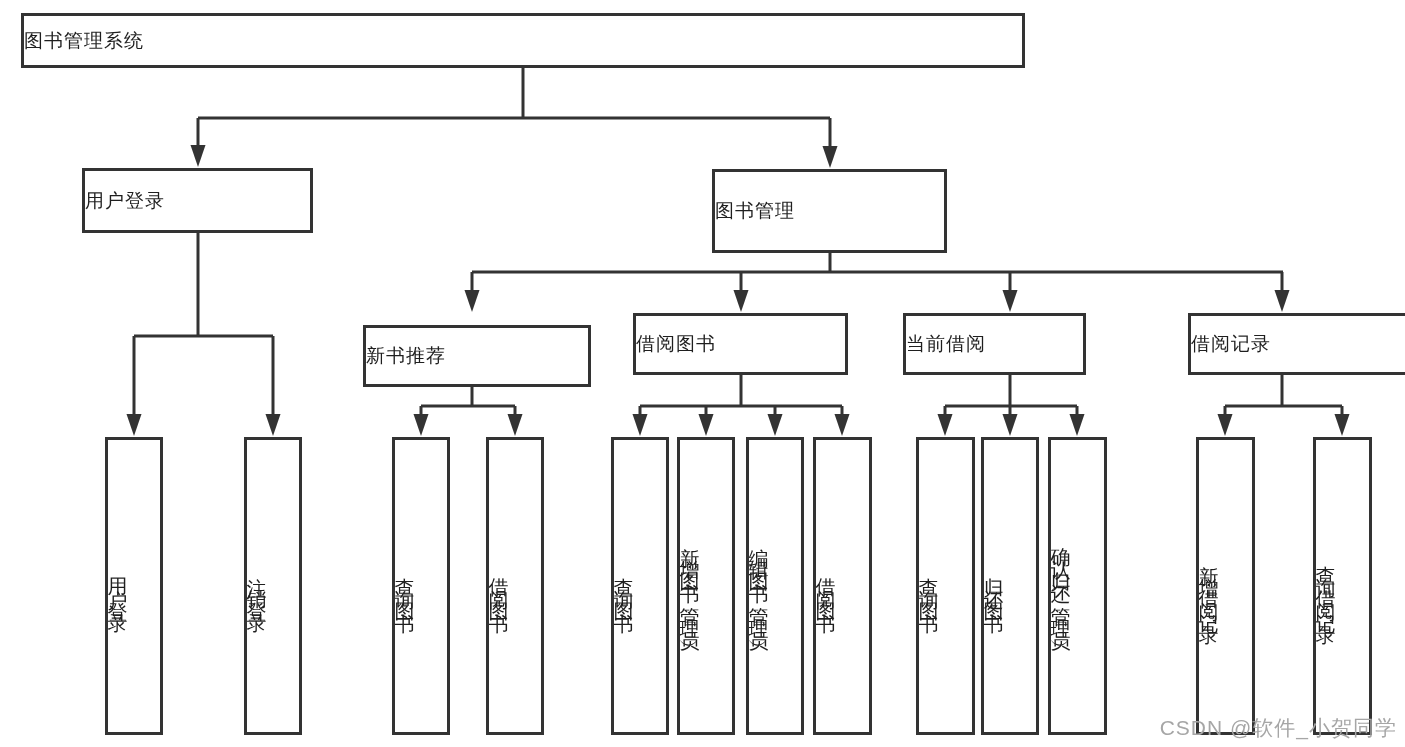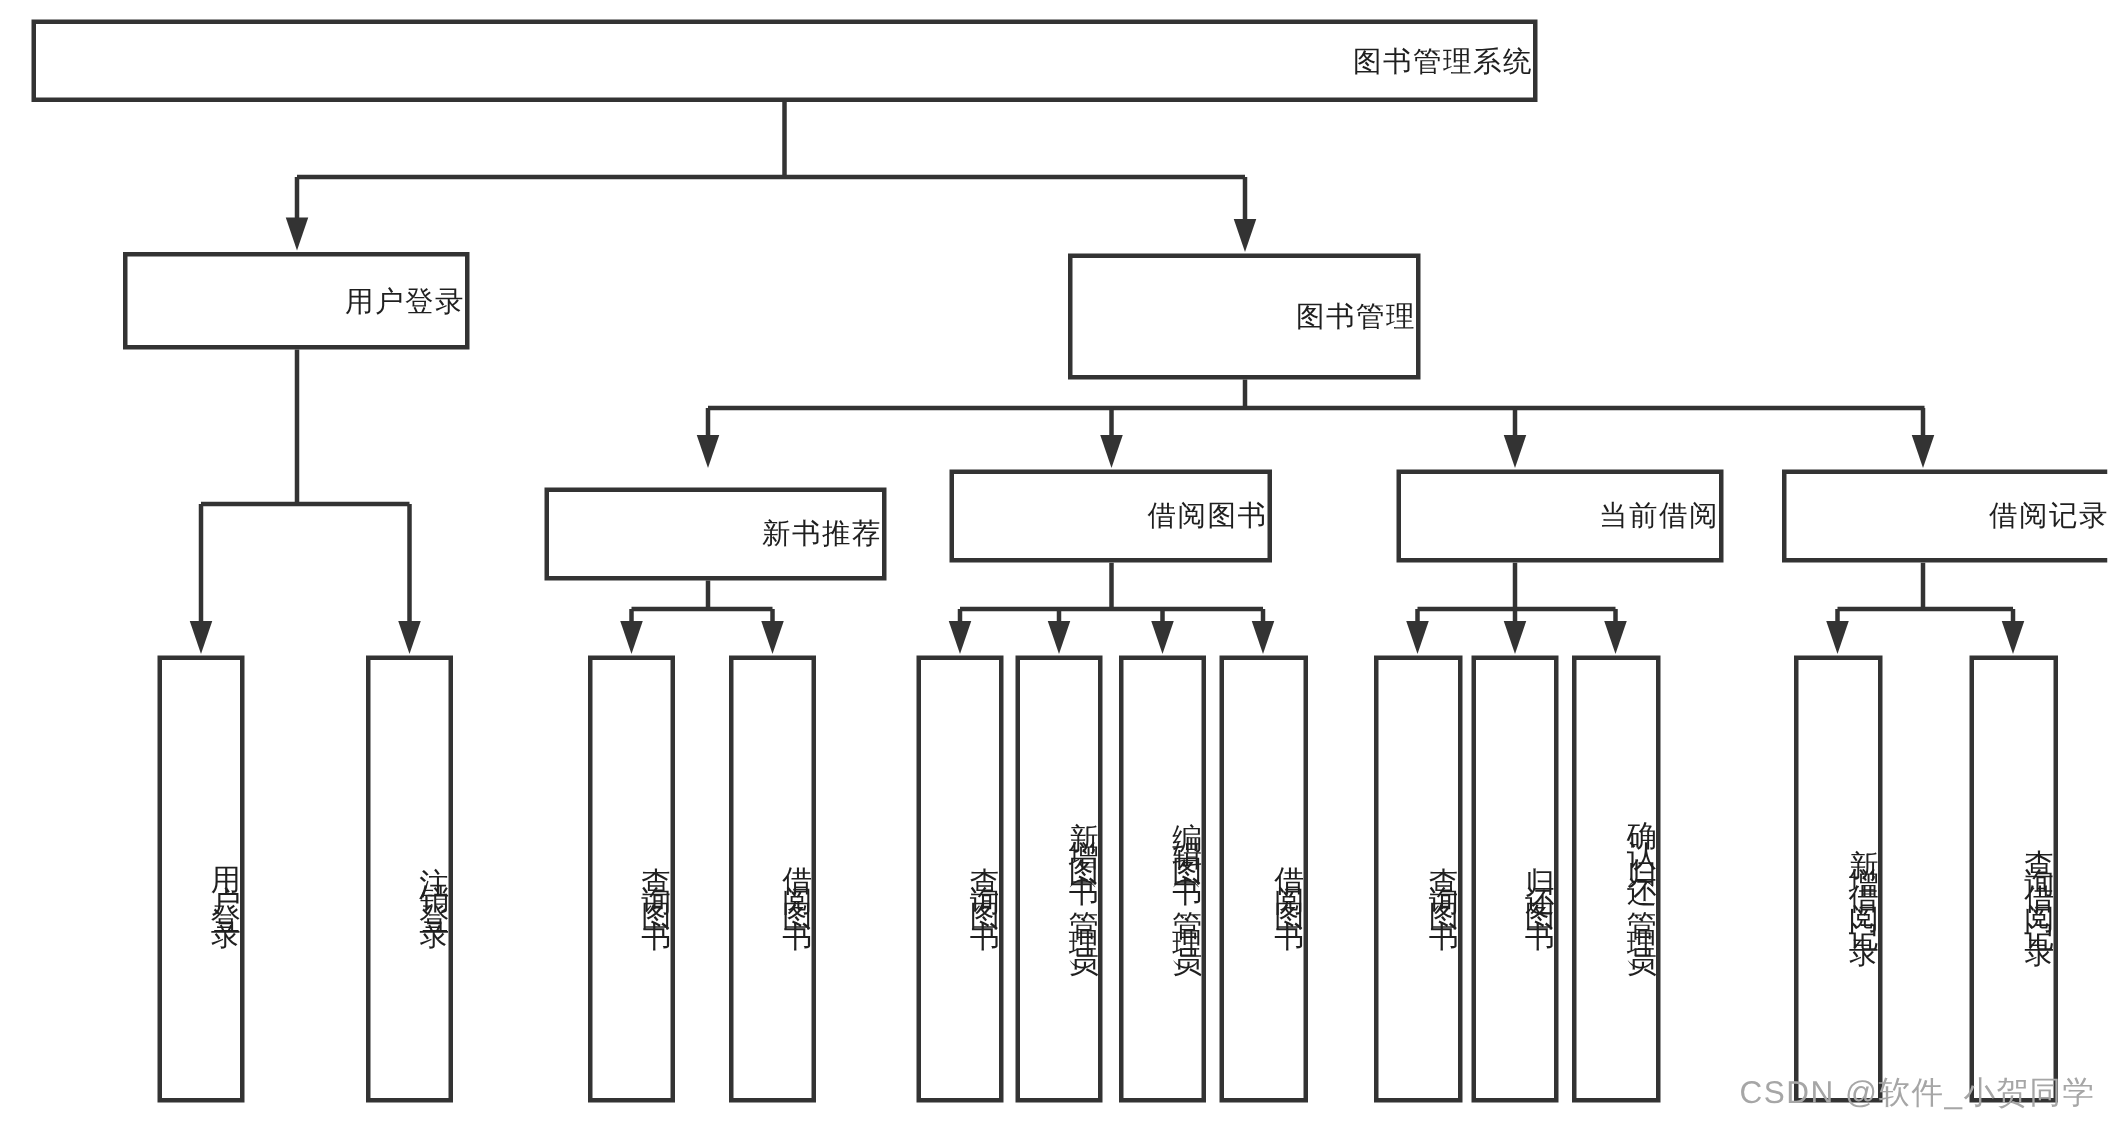--- a/index.html
+++ b/index.html
@@ -11,21 +11,21 @@
     overflow:hidden;
   }
   #connectors{position:absolute;left:0;top:0;width:1405px;height:747px;}
   .node{
     position:absolute;
     box-sizing:border-box;
     background:#ffffff;
     border:3px solid #333333;
     display:flex;
     align-items:center;
-    justify-content:flex-end;
+    justify-content:flex-start;
     color:#1f1f1f;
   }
   .hnode{font-size:19px;letter-spacing:1px;}
   .leaf{overflow:hidden;}
   .leaf .vtext{
     writing-mode:vertical-rl;
     text-orientation:mixed;
     font-size:20px;
     letter-spacing:12px;
     line-height:1;
@@ -131,21 +131,21 @@
   <div class="node hnode" style="left:712px;top:169px;width:235px;height:84px;">
     <span>图书管理</span>
   </div>
 
   <div class="node hnode" style="left:363px;top:313px;width:228px;height:62px;margin-top:12px;">
     <span>新书推荐</span>
   </div>
   <div class="node hnode" style="left:633px;top:313px;width:215px;height:62px;">
     <span>借阅图书</span>
   </div>
-  <div class="node hnode" style="left:903px;top:313px;width:218px;height:62px;margin-left:28px;">
+  <div class="node hnode" style="left:903px;top:313px;width:183px;height:62px;">
     <span>当前借阅</span>
   </div>
   <div class="node hnode" style="left:1172px;top:313px;width:221px;height:62px;margin-left:16px;">
     <span>借阅记录</span>
   </div>
 
   <div class="node leaf" style="left:105px;top:437px;width:58px;height:298px;">
     <span class="vtext">用户登录</span>
   </div>
   <div class="node leaf" style="left:244px;top:437px;width:58px;height:298px;">

